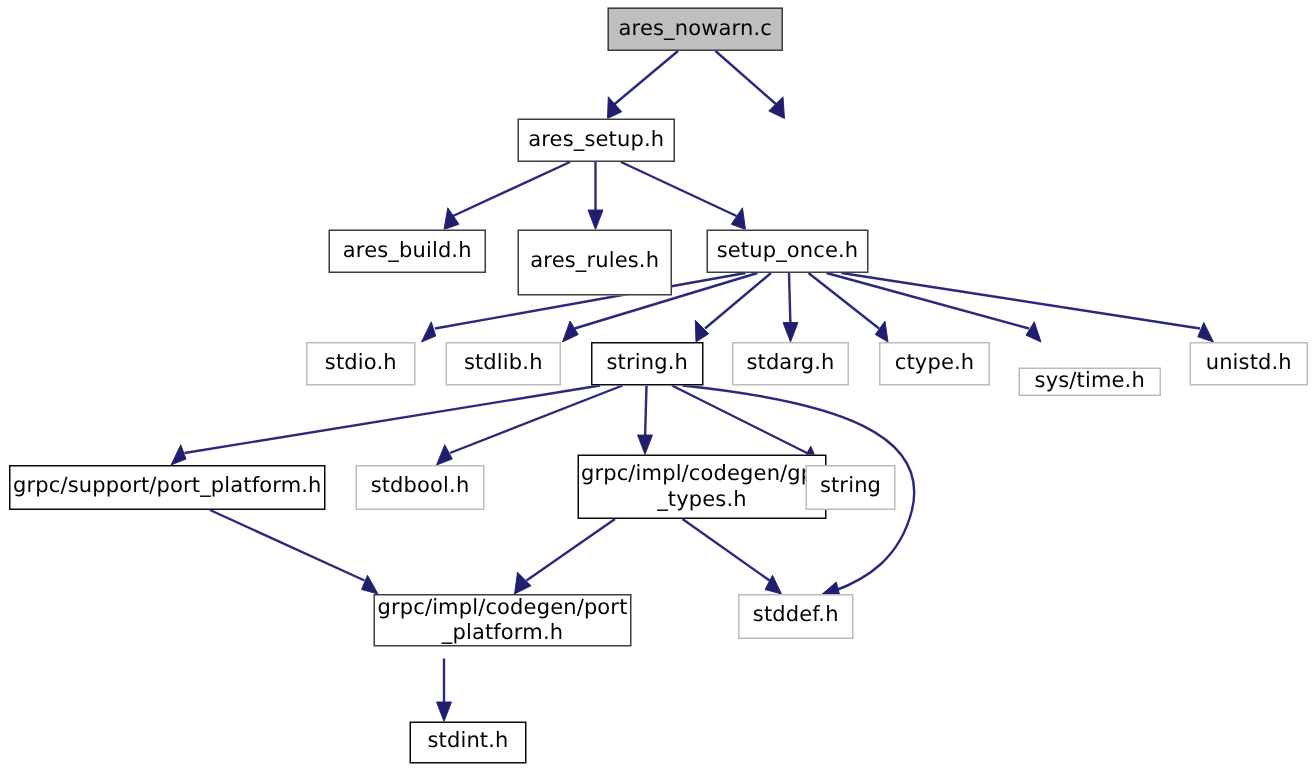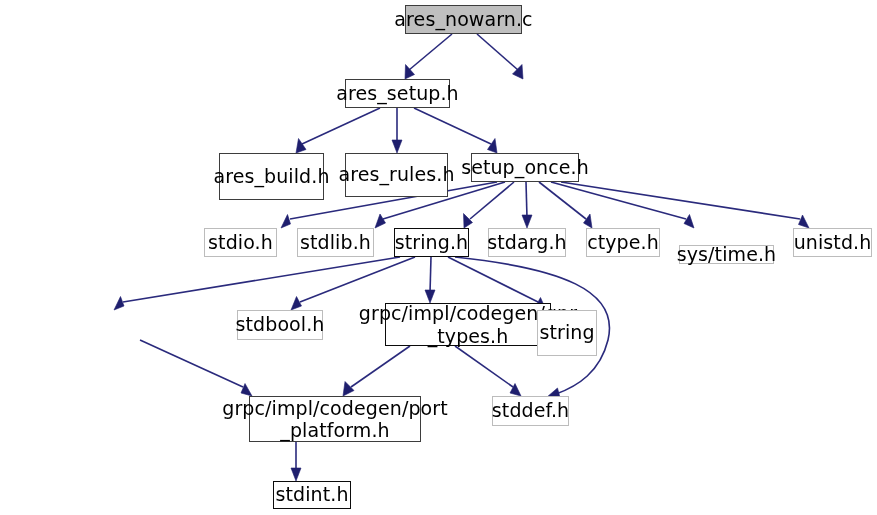--- a/index.html
+++ b/index.html
@@ -36,21 +36,21 @@
     position: absolute;
     box-sizing: border-box;
     display: flex;
     align-items: center;
     justify-content: center;
     text-align: center;
     line-height: 1.12;
     color: #000000;
     background: #ffffff;
     white-space: pre-line;
-    font-size: 19px;
+    font-size: 14px;
     letter-spacing: 0.1px;
     user-select: none;
   }
   .node-box.border-gray {
     border: 1px solid #bcbcbc;
   }
   .node-box.border-dark {
     border: 1.6px solid #3d3d3d;
   }
   .node-box.border-black {
@@ -173,36 +173,37 @@
 
     <g>
       <path class="edge-path" d="M296,439 L296,471"></path>
       <polygon class="edge-head" points="296,481 291,468 301,468"></polygon>
     </g>
 
   </svg>
 
   <div class="node-box fill-gray border-dark" style="left:405px; top:5px;   width:117px; height:29px;">ares_nowarn.c</div>
   <div class="node-box border-dark" style="left:345px; top:79px;  width:105px; height:29px;">ares_setup.h</div>
-  <div class="node-box border-dark" style="left:219px; top:153px; width:105px; height:47px;text-align:center;">ares_build.h</div>
+  <div class="node-box border-dark" style="left:219px; top:153px; width:105px; height:29px;text-align:center;">ares_build.h</div>
   <div class="node-box border-dark" style="left:345px; top:153px; width:103px; height:44px;">ares_rules.h</div>
   <div class="node-box border-dark" style="left:471px; top:153px; width:108px; height:29px;">setup_once.h</div>
 
   <div class="node-box border-gray" style="left:204px; top:228px; width:73px;  height:29px;">stdio.h</div>
   <div class="node-box border-gray" style="left:297px; top:228px; width:77px;  height:29px;">stdlib.h</div>
   <div class="node-box border-black" style="left:394px; top:228px; width:75px;  height:29px;">string.h</div>
   <div class="node-box border-gray" style="left:488px; top:228px; width:78px;  height:29px;">stdarg.h</div>
   <div class="node-box border-gray" style="left:586px; top:228px; width:74px;  height:29px;">ctype.h</div>
   <div class="node-box border-gray" style="left:679px; top:245px; width:95px;  height:19px;">sys/time.h</div>
   <div class="node-box border-gray" style="left:793px; top:228px; width:79px;  height:29px;">unistd.h</div>
 
+  <div class="node-box border-black" style="left:6px;   top:310px; width:211px; height:30px;">grpc/support/port_platform.h</div>
   <div class="node-box border-gray" style="left:237px; top:310px; width:86px;  height:30px;">stdbool.h</div>
   <div class="node-box border-black two-line" style="left:346px; top:303px; width:166px; height:43px;">grpc/impl/codegen/gpr
 _types.h</div>
-  <div class="node-box border-gray" style="left:537px; top:310px; width:60px;  height:46px;">string</div>
-
-  <div class="node-box border-dark two-line" style="left:210px; top:396px; width:172px; height:46px;">grpc/impl/codegen/port
+  <div class="node-box border-gray" style="left:537px; top:310px; width:60px;  height:30px;">string</div>
+
+  <div class="node-box border-dark two-line" style="left:210px; top:396px; width:172px; height:35px;">grpc/impl/codegen/port
 _platform.h</div>
   <div class="node-box border-gray" style="left:492px; top:396px; width:77px;  height:30px;">stddef.h</div>
 
   <div class="node-box border-black" style="left:257px; top:481px; width:78px;  height:28px;margin-left:16px;">stdint.h</div>
 
 </div>
 
 </body></html>

